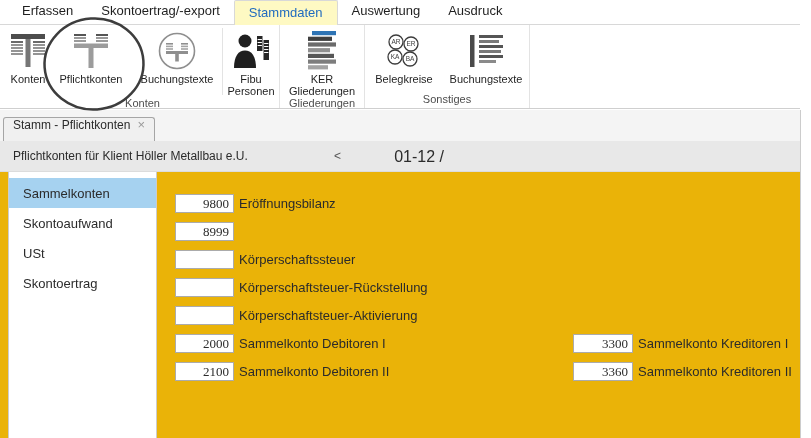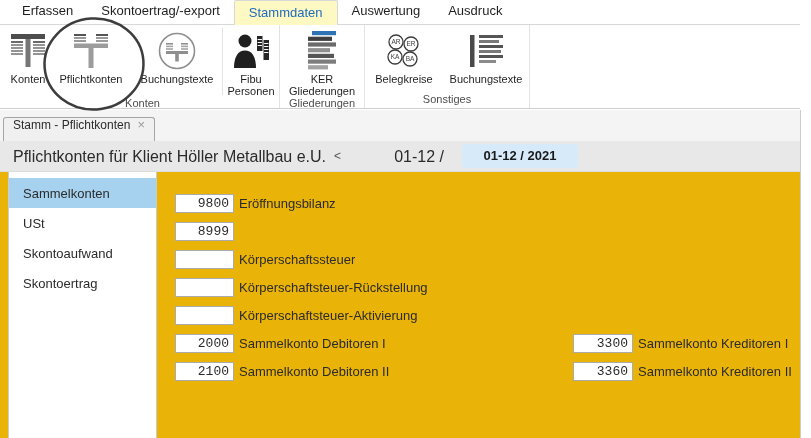--- a/index.html
+++ b/index.html
@@ -37,21 +37,21 @@
   .doc-tab { position:absolute; left:3px; bottom:0; width:152px; height:24px;
     background:#f0f0f0; border:1px solid #a5a5a5; border-bottom:none;
     border-radius:3px 3px 0 0; display:flex; 
     padding:0 9px; font-size:12px; color:#2b2b2b; cursor:default; }
   .doc-tab .close { margin-left:auto; color:#9a9a9a; font-size:13px; line-height:13px; cursor:default; }
 
   
   .header { position:absolute; top:141px; left:0; width:800px; height:31px;
     background:#e8e8e8; border-bottom:1px solid #dcdcdc; }
   .header-title { position:absolute; left:13px; top:0; height:31px; line-height:31px;
-    font-size:16px; color:#2b2b2b; white-space:nowrap; }
+    font-size:12px; color:#2b2b2b; white-space:nowrap; }
   .prev-arrow { position:absolute; left:328px; top:0; height:31px; line-height:30px;
     font-size:12px; color:#555; padding:0 6px; cursor:default; }
   .period { position:absolute; left:364px; top:0; height:31px; line-height:31px;
     width:80px; text-align:right; font-size:16px; color:#2b2b2b; cursor:default; }
   .period-chip { position:absolute; left:462px; top:3px; height:24px; line-height:24px;
     width:116px; text-align:center; font-size:13px; font-weight:700; color:#1a1a1a;
     background:#d7eafa; border-radius:4px; cursor:default; }
 
   
   .content { position:absolute; top:172px; left:0; width:800px; height:266px; background:#eab308; }
@@ -59,21 +59,21 @@
 
   .sidebar { position:absolute; left:8px; top:0; width:149px; height:266px;
     background:#ffffff; border-left:1px solid #cccccc; border-right:1px solid #cccccc;
     padding-top:6px; }
   .side-item { height:30px; display:flex; align-items:center; padding-left:14px;
     font-size:13px; color:#2b2b2b; cursor:default; }
   .side-item.selected { background:#a6d2f0; }
 
   .field-row { position:absolute; height:19px; display:flex; align-items:center; }
   .num-field { width:59px; height:19px; border:1px solid #ababab; background:#fff;
-    font-family:Liberation Mono, monospace; font-size:13px; color:#2b2b2b;
+    font-family:Liberation Serif, serif; font-size:13px; color:#2b2b2b;
     text-align:right; padding:0 4px 0 2px; outline:none; }
   .field-label { margin-left:5px; font-size:13px; color:#2b2b2b; white-space:nowrap;text-align:right; }
 </style>
 </head>
 <body>
 
 <div class="app">
 
   <div class="menubar">
     <div class="menu-tab">Erfassen</div>
@@ -229,29 +229,28 @@
     <div class="doc-tab">
       <span>Stamm - Pflichtkonten</span>
       <span class="close">×</span>
     </div>
   </div>
 
   <div class="header">
     <div class="header-title">Pflichtkonten für Klient Höller Metallbau e.U.</div>
     <div class="prev-arrow">&lt;</div>
     <div class="period">01-12 / 2020</div>
-    <div class="period-chip">01-12 / 2021</div>
   </div>
 
   <div class="content">
 
     <div class="sidebar">
       <div class="side-item selected">Sammelkonten</div>
+      <div class="side-item">Skontoaufwand</div>
       <div class="side-item">USt</div>
-      <div class="side-item">Skontoaufwand</div>
       <div class="side-item">Skontoertrag</div>
     </div>
 
     <div class="field-row" style="left:175px; top:22px;">
       <input class="num-field" value="9800" style="">
       <span class="field-label">Eröffnungsbilanz</span>
     </div>
     <div class="field-row" style="left:175px; top:50px;">
       <input class="num-field" value="8999" style="">
     </div>

